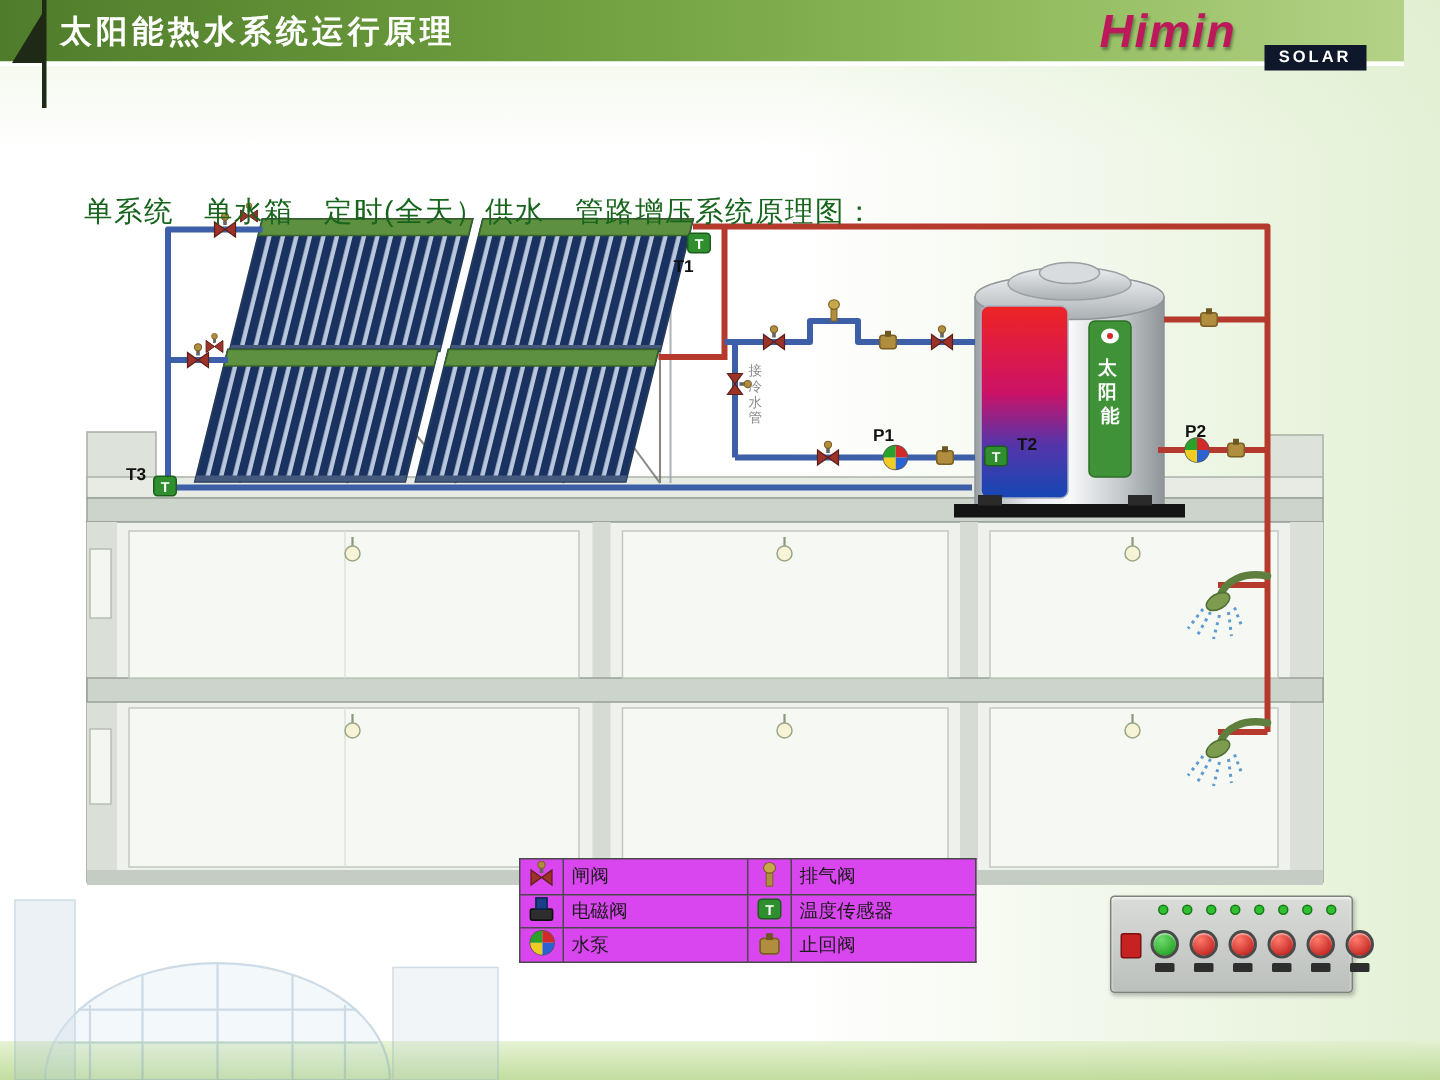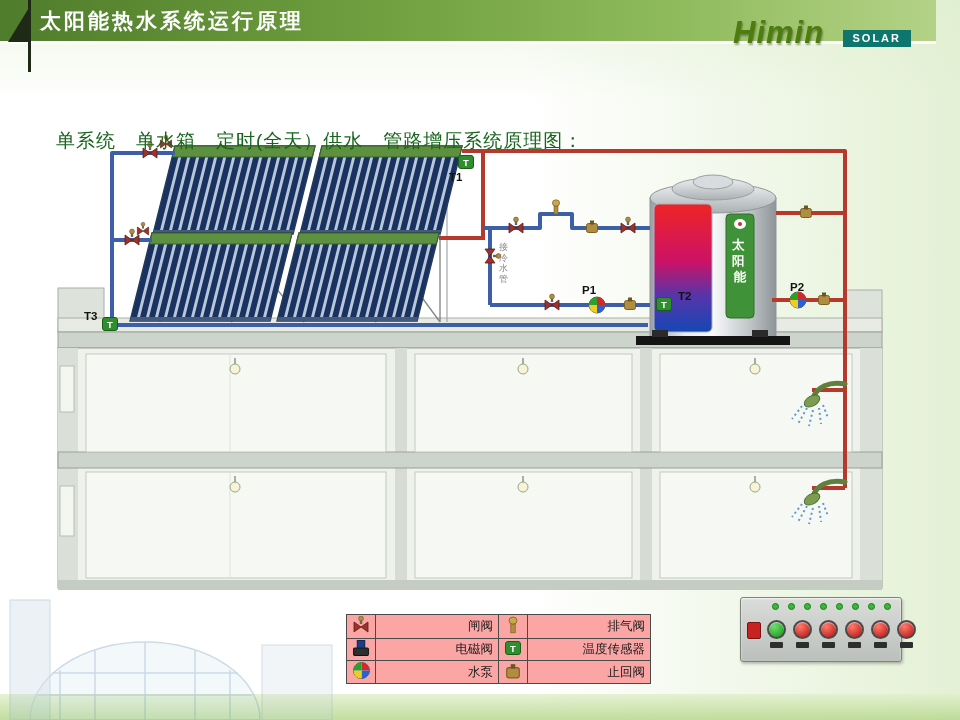--- a/index.html
+++ b/index.html
@@ -12,33 +12,33 @@
       linear-gradient(180deg, rgba(223,238,206,.55) 0%, rgba(255,255,255,0) 14%);}
   .bottom-band{position:absolute;left:0;bottom:0;width:960px;height:26px;
       background:linear-gradient(180deg,#e2f0cd,#b7d78d);opacity:.85;}
   
   .header{position:absolute;left:0;top:0;width:936px;height:41px;
       background:linear-gradient(90deg,#4f7c2b 0%,#6f9f3f 40%,#8fbb5c 72%,#b4d287 100%);
       border-bottom:3px solid #ffffff;z-index:5;}
   .title{position:absolute;left:40px;top:7px;font-size:21px;font-weight:bold;color:#ffffff;
       letter-spacing:3px;white-space:nowrap;}
   .logo{position:absolute;left:733px;top:3px;width:178px;height:48px;z-index:6;}
-  .logo-brand{position:absolute;left:0;top:12px;font-size:31px;font-style:italic;font-weight:bold;
-      color:#4d7c0f;letter-spacing:1px;text-shadow:1px 2px 2px rgba(0,0,0,.35);}
-  .logo-sub{position:absolute;right:0;top:27px;background:#0f766e;color:#ffffff;font-size:11px;
+  .logo-brand{position:absolute;left:0;top:0;font-size:31px;font-style:italic;font-weight:bold;
+      color:#be185d;letter-spacing:1px;text-shadow:1px 2px 2px rgba(0,0,0,.35);}
+  .logo-sub{position:absolute;right:0;top:27px;background:#0f172a;color:#ffffff;font-size:11px;
       font-weight:bold;letter-spacing:2px;padding:2px 10px 3px 10px;}
   .corner{position:absolute;left:0;top:0;z-index:7;}
   
   .subtitle{position:absolute;left:56px;top:80px;font-size:19px;color:#17651c;letter-spacing:1px;
       white-space:nowrap;z-index:3;margin-top:48px;}
   
   .diagram{position:absolute;left:0;top:0;width:960px;height:720px;z-index:2;}
   
-  table.legend{position:absolute;left:346px;top:614px;border-collapse:collapse;background:#fca5a5;
-      font-size:12.5px;color:#1a1a1a;z-index:4;text-align:right;}
+  table.legend{position:absolute;left:346px;top:572px;border-collapse:collapse;background:#d946ef;
+      font-size:12.5px;color:#1a1a1a;z-index:4;}
   table.legend td{border:1px solid #4a4a4a;height:20px;padding:0 5px;vertical-align:middle;}
   table.legend td.ic{width:24px;text-align:center;padding:0 2px;}
   table.legend td.lb{width:112px;}
   
   .panel{position:absolute;left:740px;top:597px;width:160px;height:63px;border:1px solid #7d827d;
       border-radius:3px;background:linear-gradient(180deg,#d9dcd9,#bcc0bc);
       box-shadow:inset 0 1px 2px rgba(255,255,255,.8), 1px 2px 3px rgba(0,0,0,.25);z-index:4;}
   .leds{position:absolute;top:5px;right:10px;display:flex;gap:9px;}
   .led{width:5px;height:5px;border-radius:50%;background:#2fbf2f;border:1px solid #1a7a1a;}
   .switch{position:absolute;left:6px;top:24px;width:12px;height:15px;background:#c62222;

